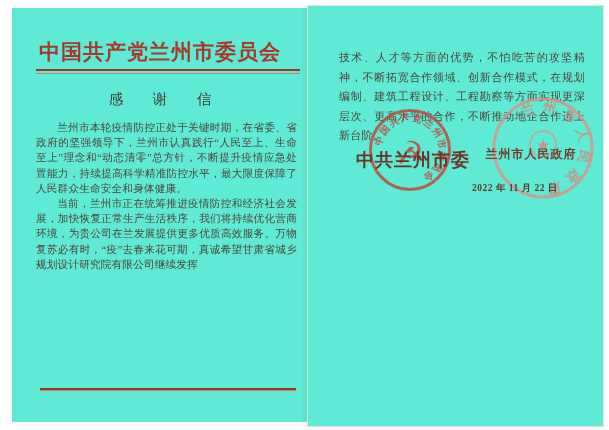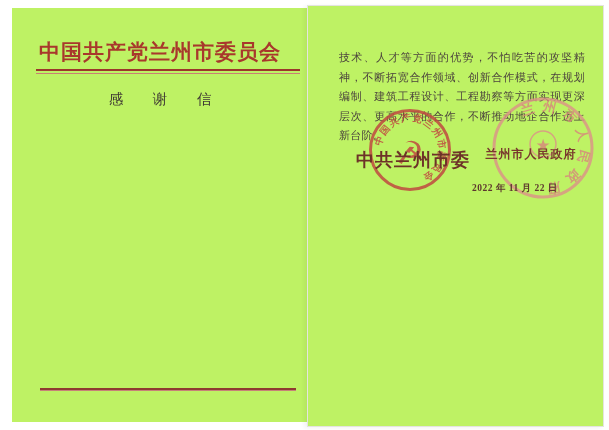--- a/index.html
+++ b/index.html
@@ -1,21 +1,21 @@
 <!DOCTYPE html>
 <html><head>
 <meta charset="utf-8">
 <style>
   html,body { margin:0; padding:0; background:#ffffff; }
   .canvas {
     position:relative; width:609px; height:430px; overflow:hidden;
     background:#ffffff;
     font-family:"Liberation Serif", serif;
   }
-  .page { position:absolute; background:#bef264; }
+  .page { position:absolute; background:#5eead4; }
   .page-left { left:12px; top:8px; width:296px; height:414px; }
   .page-right {
     left:307px; top:5px; width:295px; height:420px;
     border:1px solid #e4e4e0;
     box-shadow:-3px 1px 4px rgba(0,0,0,0.05);
   }
 
   .org-header {
     position:absolute; top:30px; left:0; width:100%;
     text-align:center; font-size:21px; font-weight:bold;
@@ -65,20 +65,22 @@
 <body>
 
 <div class="canvas">
 
   <div class="page page-left">
     <div class="org-header">中国共产党兰州市委员会</div>
     <div class="header-rule"></div>
     <div class="letter-title">感 谢 信</div>
 
     <div class="body-block">
+      <p class="para">兰州市本轮疫情防控正处于关键时期，在省委、省政府的坚强领导下，兰州市认真践行“人民至上、生命至上”理念和“动态清零”总方针，不断提升疫情应急处置能力，持续提高科学精准防控水平，最大限度保障了人民群众生命安全和身体健康。</p>
+      <p class="para">当前，兰州市正在统筹推进疫情防控和经济社会发展，加快恢复正常生产生活秩序，我们将持续优化营商环境，为贵公司在兰发展提供更多优质高效服务。万物复苏必有时，“疫”去春来花可期，真诚希望甘肃省城乡规划设计研究院有限公司继续发挥</p>
     </div>
 
     <div class="footer-rule"></div>
   </div>
 
   <div class="page page-right">
     <div class="cont-block">技术、人才等方面的优势，不怕吃苦的攻坚精神，不断拓宽合作领域、创新合作模式，在规划编制、建筑工程设计、工程勘察等方面实现更深层次、更高水平的合作，不断推动地企合作迈上新台阶。</div>
 
     <svg class="seal seal-party" viewBox="0 0 84 84">
       <defs>

